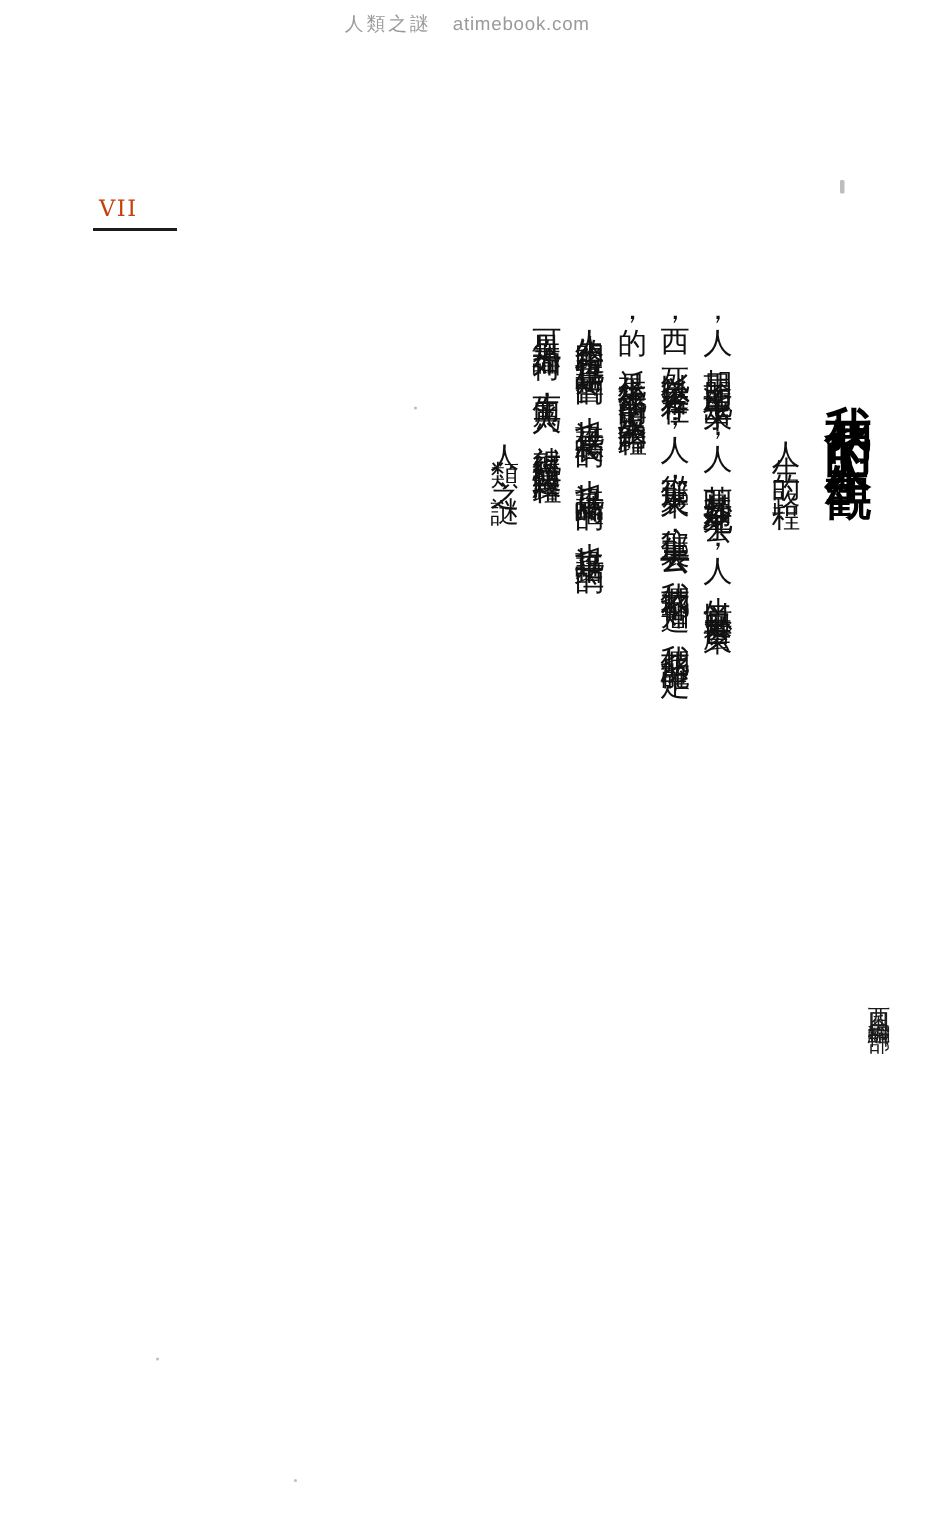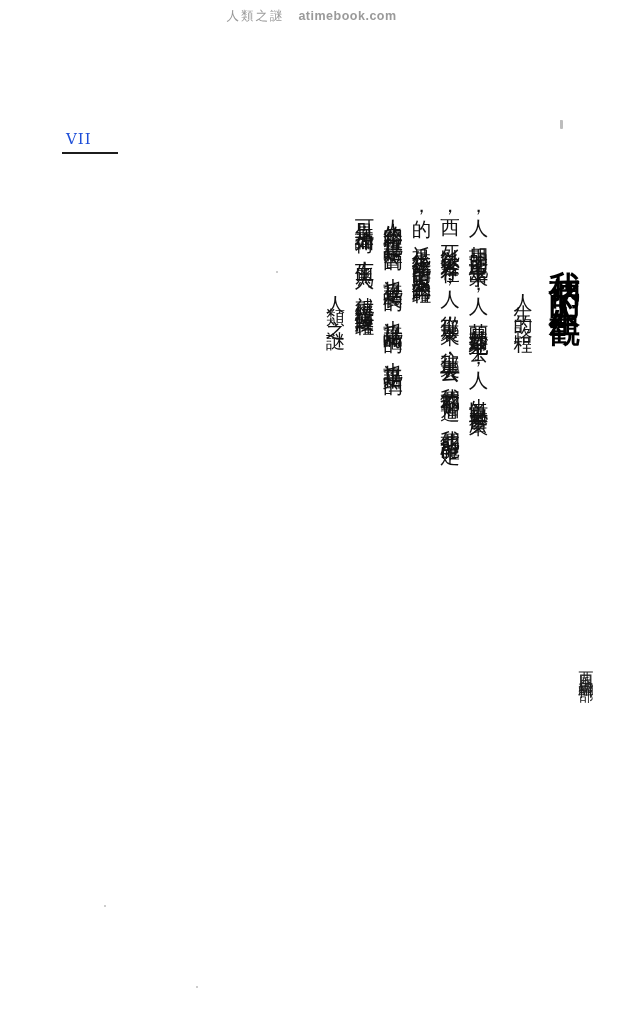--- a/index.html
+++ b/index.html
@@ -23,37 +23,37 @@
     left: 0;
     width: 100%;
     text-align: center;
     font-family: "Liberation Sans", sans-serif;
     font-size: 12.5px;
     letter-spacing: 1px;
     color: #9a9a9a;
     white-space: nowrap;
   }
   .watermark .wm-zh { letter-spacing: 2px; }
-  .watermark .wm-en { margin-left: 14px; letter-spacing: 0.5px; font-weight: bold; }
+  .watermark .wm-en { margin-left: 14px; letter-spacing: 0.5px; }
 
   
   .page {
     position: absolute;
     inset: 0;
   }
 
   
   .folio {
     position: absolute;
     top: 130px;
     left: 66px;
     font-family: "DejaVu Serif", serif;
     font-size: 15px;
     letter-spacing: 1px;
-    color: #1d4ed8;
+    color: #c2410c;
   }
   .folio-rule {
     position: absolute;
     top: 152px;
     left: 62px;
     width: 56px;
     height: 2px;
     background: #1c1c1c;
   }
 

